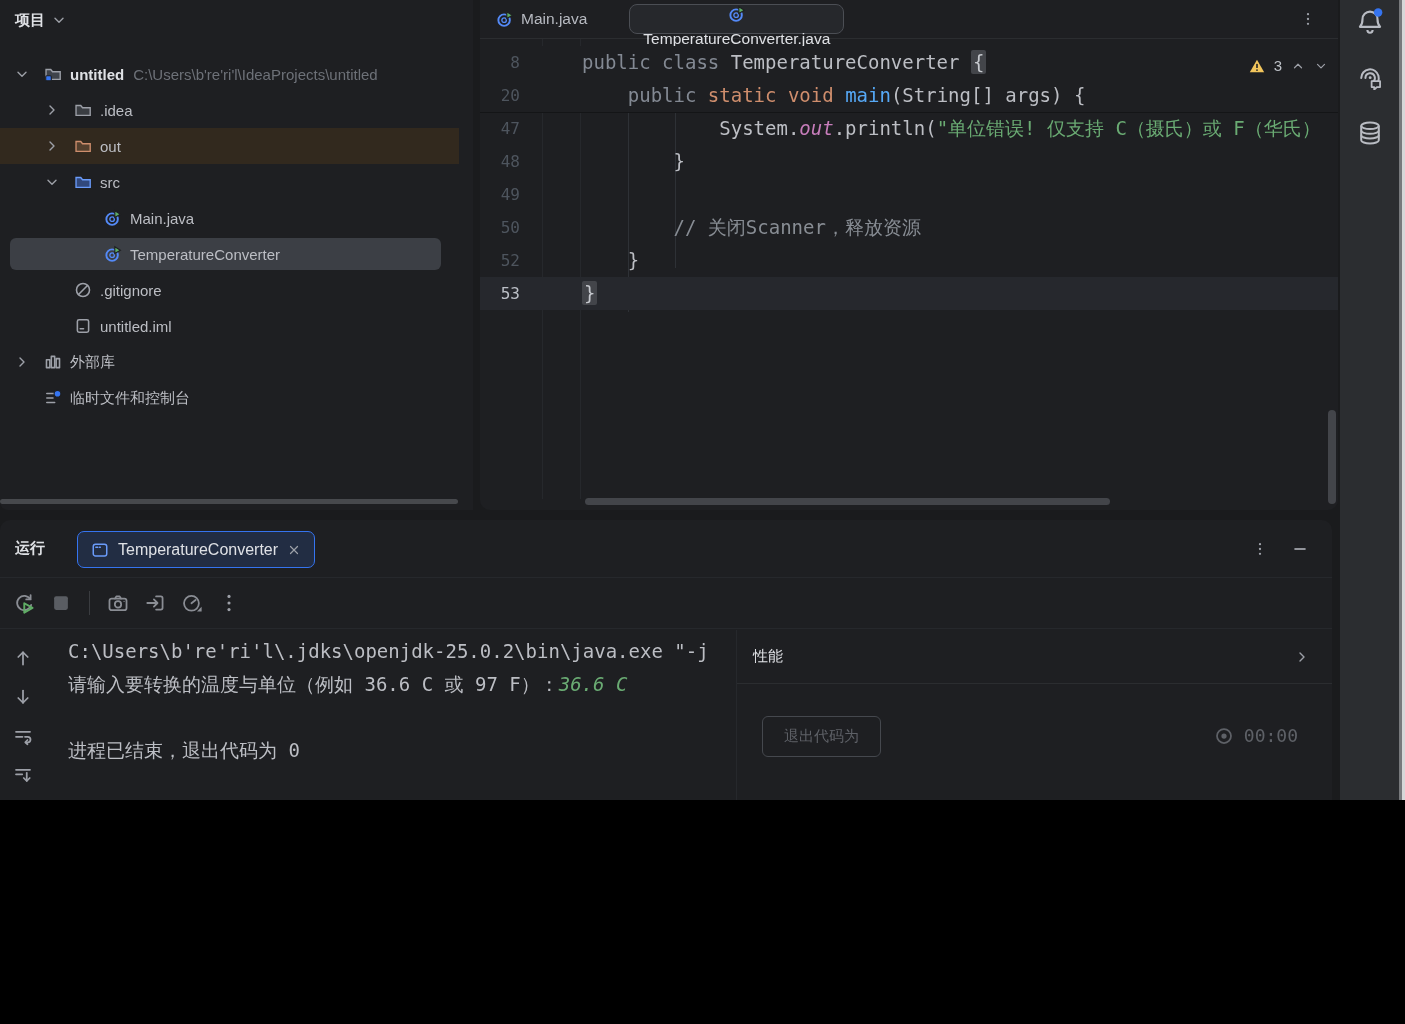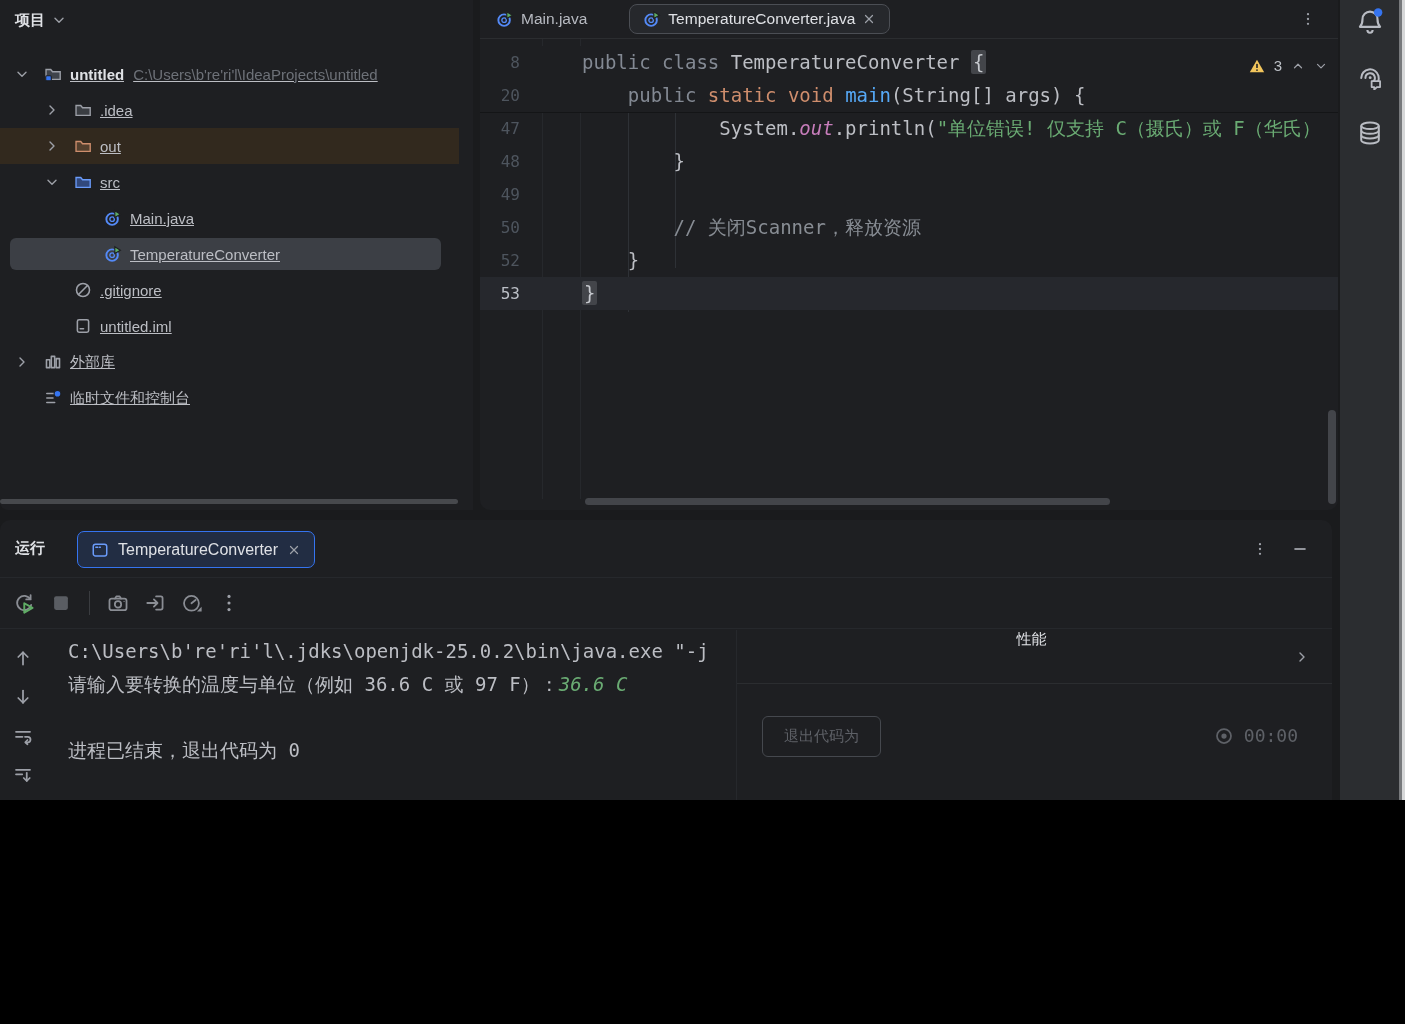--- a/index.html
+++ b/index.html
@@ -13,21 +13,21 @@
   .ic { display:inline-flex; align-items:center; justify-content:center; flex:none; }
   .ic svg { width:100%; height:100%; display:block; }
   .s14{width:14px;height:14px} .s16{width:16px;height:16px} .s18{width:18px;height:18px}
   .s20{width:20px;height:20px} .s22{width:22px;height:22px} .s26{width:26px;height:26px}
 
   
   .project-panel { position:absolute; left:0; top:0; width:473px; height:510px;
     background:#1e1f22; border-bottom-left-radius:8px; overflow:hidden; }
   .pp-header { display:flex; align-items:center; gap:6px; height:40px; padding-left:15px; }
   .pp-title { font-weight:bold; font-size:15px; color:#dfe1e5; }
-  .tree { position:absolute; left:0; top:56px; right:14px;text-decoration:underline; }
+  .tree { position:absolute; left:0; top:56px; right:14px; }
   .trow { position:relative; display:flex; align-items:center; height:36px; font-size:15px;
     color:#bcbec4; white-space:nowrap; cursor:pointer; }
   .trow > * { position:relative; z-index:1; }
   .trow.selected::before { content:""; position:absolute; left:10px; right:18px; top:2px; bottom:2px;
     background:#3c3f45; border-radius:6px; z-index:0; }
   .trow.excluded::before { content:""; position:absolute; inset:0; background:#32291e; z-index:0; }
   .t-spacer { flex:none; }
   .t-chev { width:30px; flex:none; display:flex; align-items:center; }
   .t-icon { width:18px; height:18px; margin-right:8px; flex:none; }
   .t-label { overflow:hidden; }
@@ -38,21 +38,21 @@
 
   
   .editor-panel { position:absolute; left:480px; top:0; width:858px; height:510px;
     background:#1e1f22; border-radius:0 0 10px 10px; overflow:hidden; }
   .tabbar { position:relative; height:39px; border-bottom:1px solid #2b2d30;
     display:flex; align-items:center; }
   .etab { display:flex; align-items:center; gap:7px; font-size:15.5px; color:#b7bac1;
     padding:0 12px; height:30px; cursor:pointer; }
   .etab.first { margin-left:4px; }
   .etab.active { margin-left:30px; background:#26282c; border:1px solid #4b4e54;
-    border-radius:8px; color:#dfe1e5; padding:0 13px; }
+    border-radius:8px; color:#dfe1e5; padding:0 13px;flex-direction:column; }
   .etab-kebab { position:absolute; right:22px; top:11px; cursor:pointer; }
 
   .gutline { position:absolute; width:1px; background:#26282c; top:39px; height:460px; }
   .gl1{ left:62px; } .gl2{ left:100px; }
   .iguide { position:absolute; width:1px; background:#2e3136; }
   .g1 { left:148px; top:112px; height:200px; }
   .g2 { left:195px; top:112px; height:156px; }
 
   .sticky { position:absolute; left:0; top:46px; right:0; border-bottom:1px solid #141517;
     padding-bottom:0; background:#1e1f22; z-index:3; }
@@ -96,21 +96,21 @@
     display:flex; flex-direction:column; align-items:center; padding-top:18px; gap:19px; }
   .console { position:absolute; left:46px; top:0; width:690px; bottom:0; overflow:hidden;
     padding:5px 0 0 22px; }
   .cns-line { height:33px; line-height:33px; white-space:pre;
     font-family:"DejaVu Sans Mono",monospace; font-size:19px; }
   .cl-plain{color:#bcbec4} .cl-input{color:#6aab73; font-style:italic}
   .rp-divider { position:absolute; left:736px; top:0; bottom:0; width:1px; background:#26282c; }
   .perf { position:absolute; left:737px; right:0; top:0; bottom:0; }
   .perf-header { position:relative; height:54px; border-bottom:1px solid #2b2d30;
     display:flex; align-items:center; padding:0 22px 0 16px; font-size:15px; color:#dfe1e5;
-    cursor:pointer;flex-direction:column; }
+    cursor:pointer; }
   .perf-header .ic { margin-left:auto; }
   .perf-btn { position:absolute; left:25px; top:86px; height:41px; padding:0 21px;
     background:transparent; border:1px solid #45484e; border-radius:6px;
     color:#5e6167; font-size:15px; font-family:inherit; cursor:default; }
   .perf-timer { position:absolute; right:34px; top:95px; display:flex; align-items:center; gap:10px;
     color:#5e6167; font-size:18px; font-family:"DejaVu Sans Mono",monospace; }
 
   
   .stripe { position:absolute; left:1340px; top:0; width:59px; height:1024px; background:#2b2d30;
     display:flex; flex-direction:column; align-items:center; padding-top:8px; gap:30px; }

